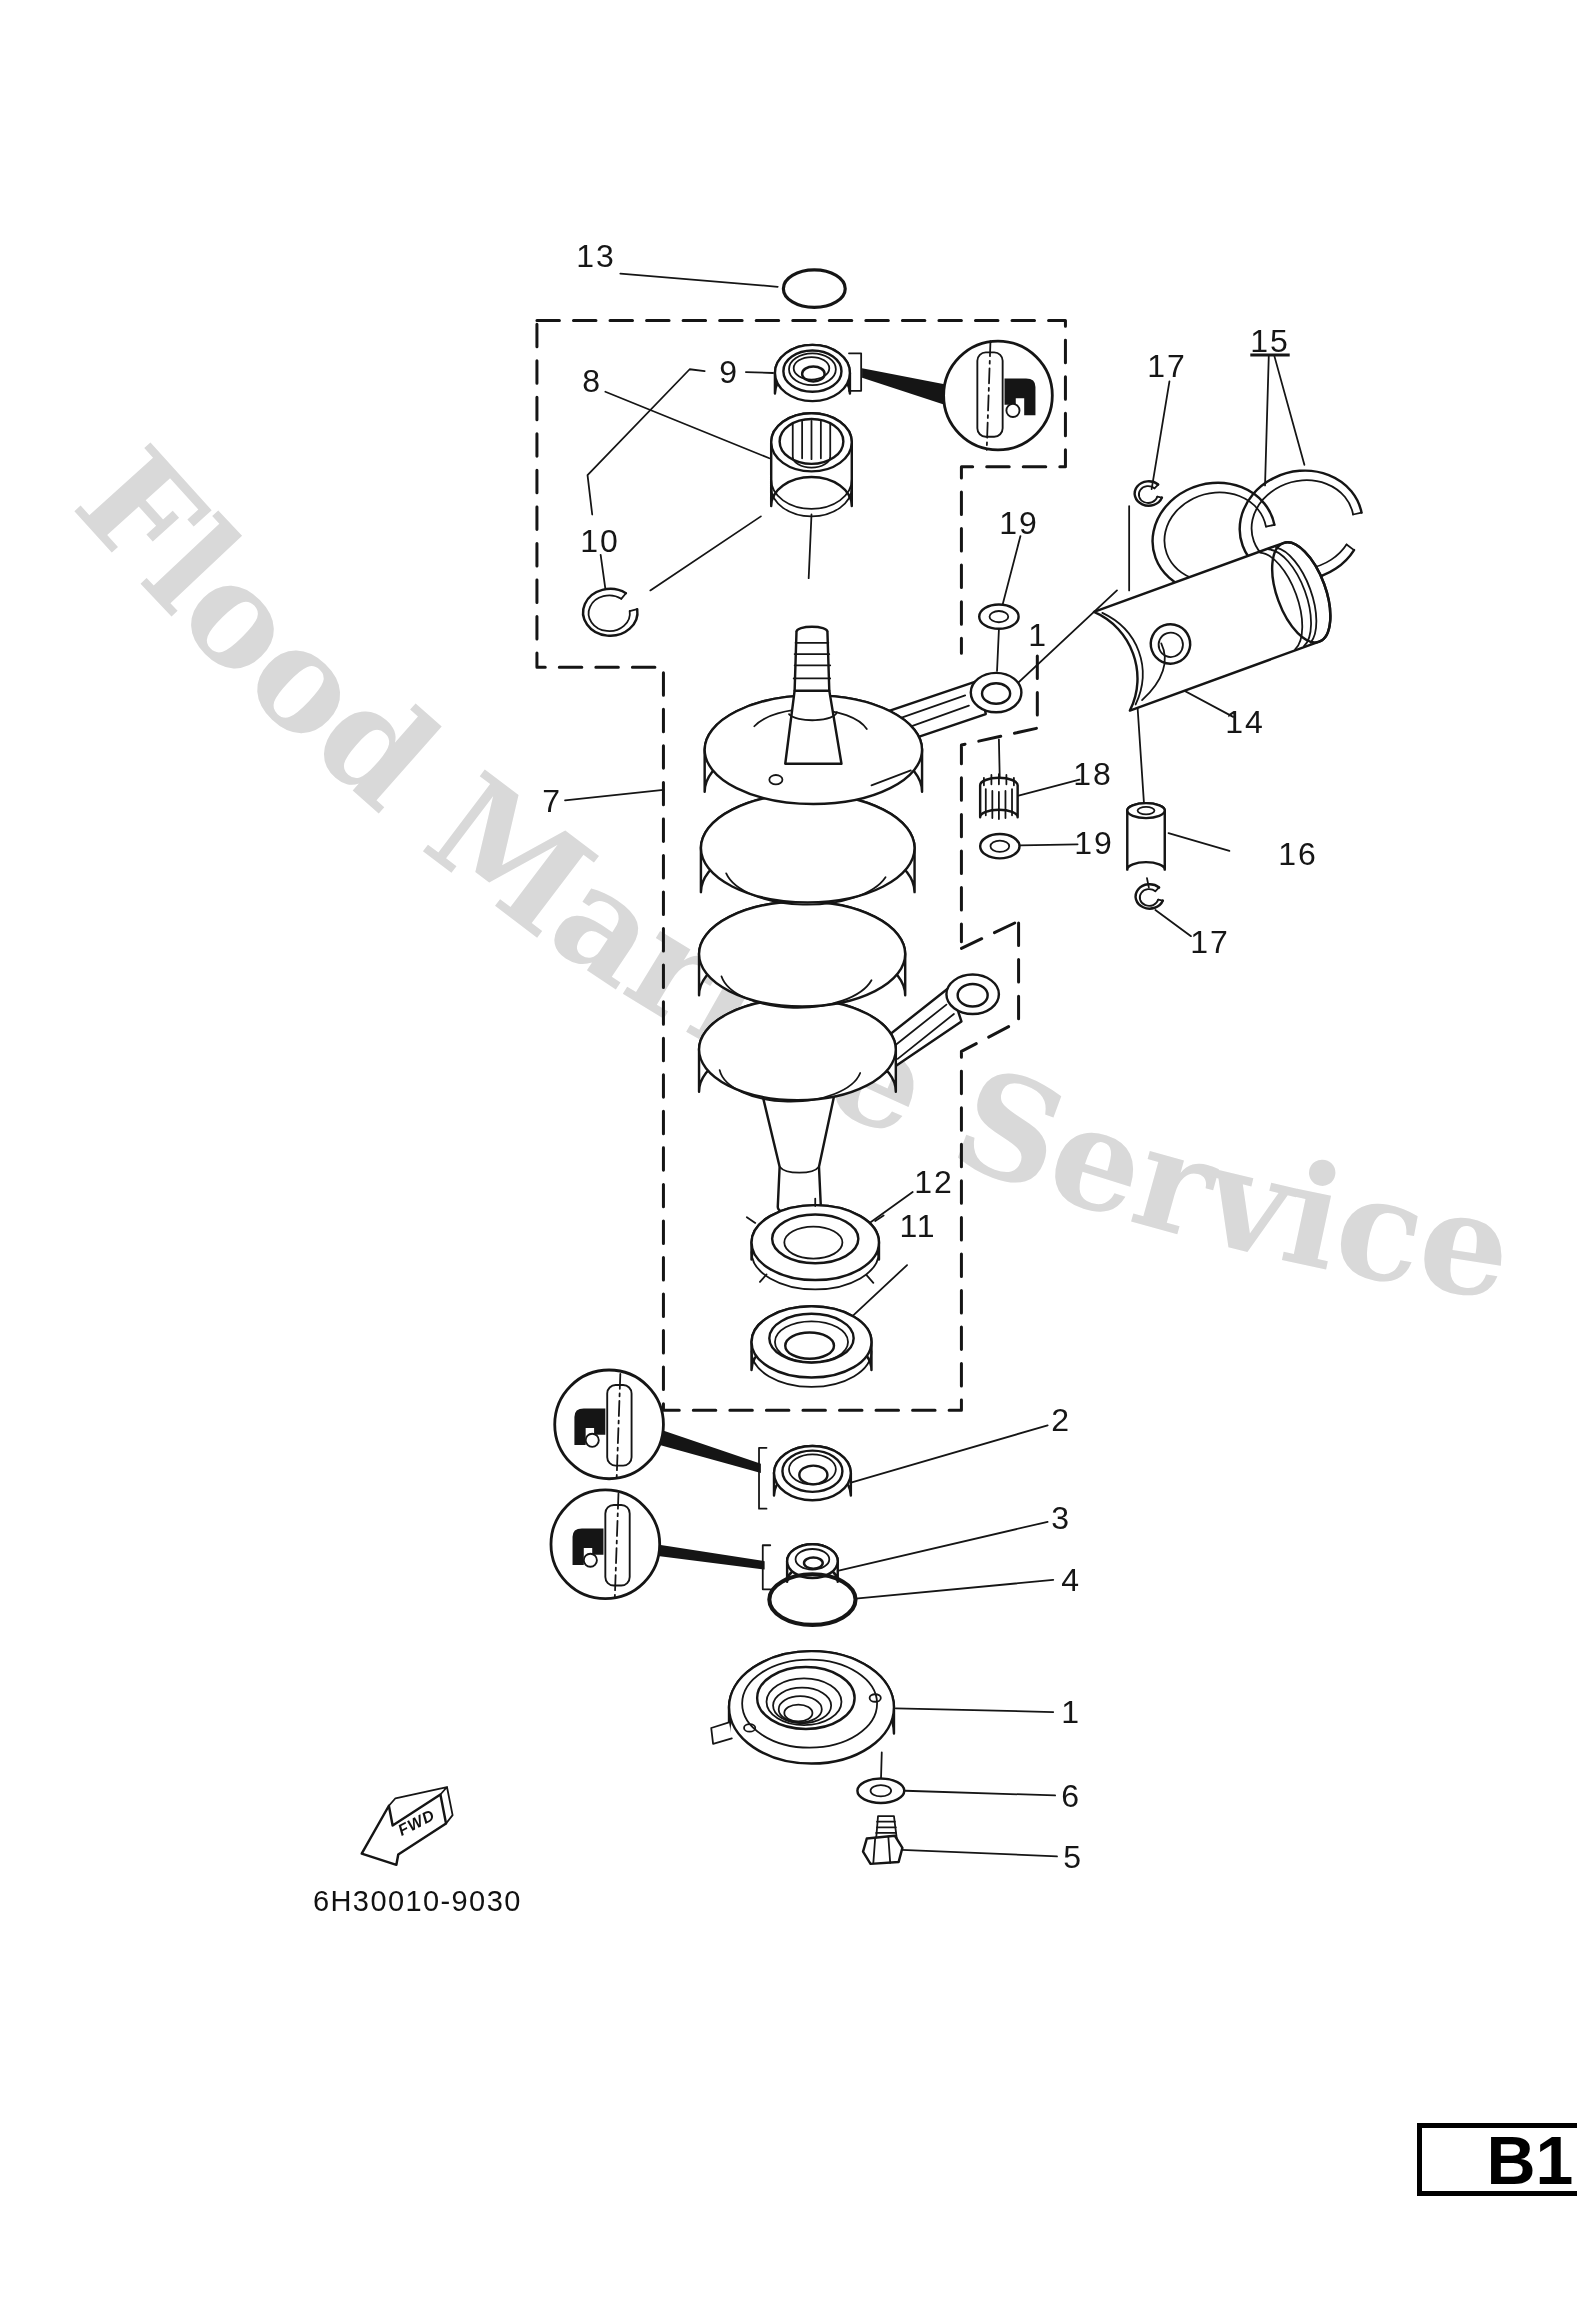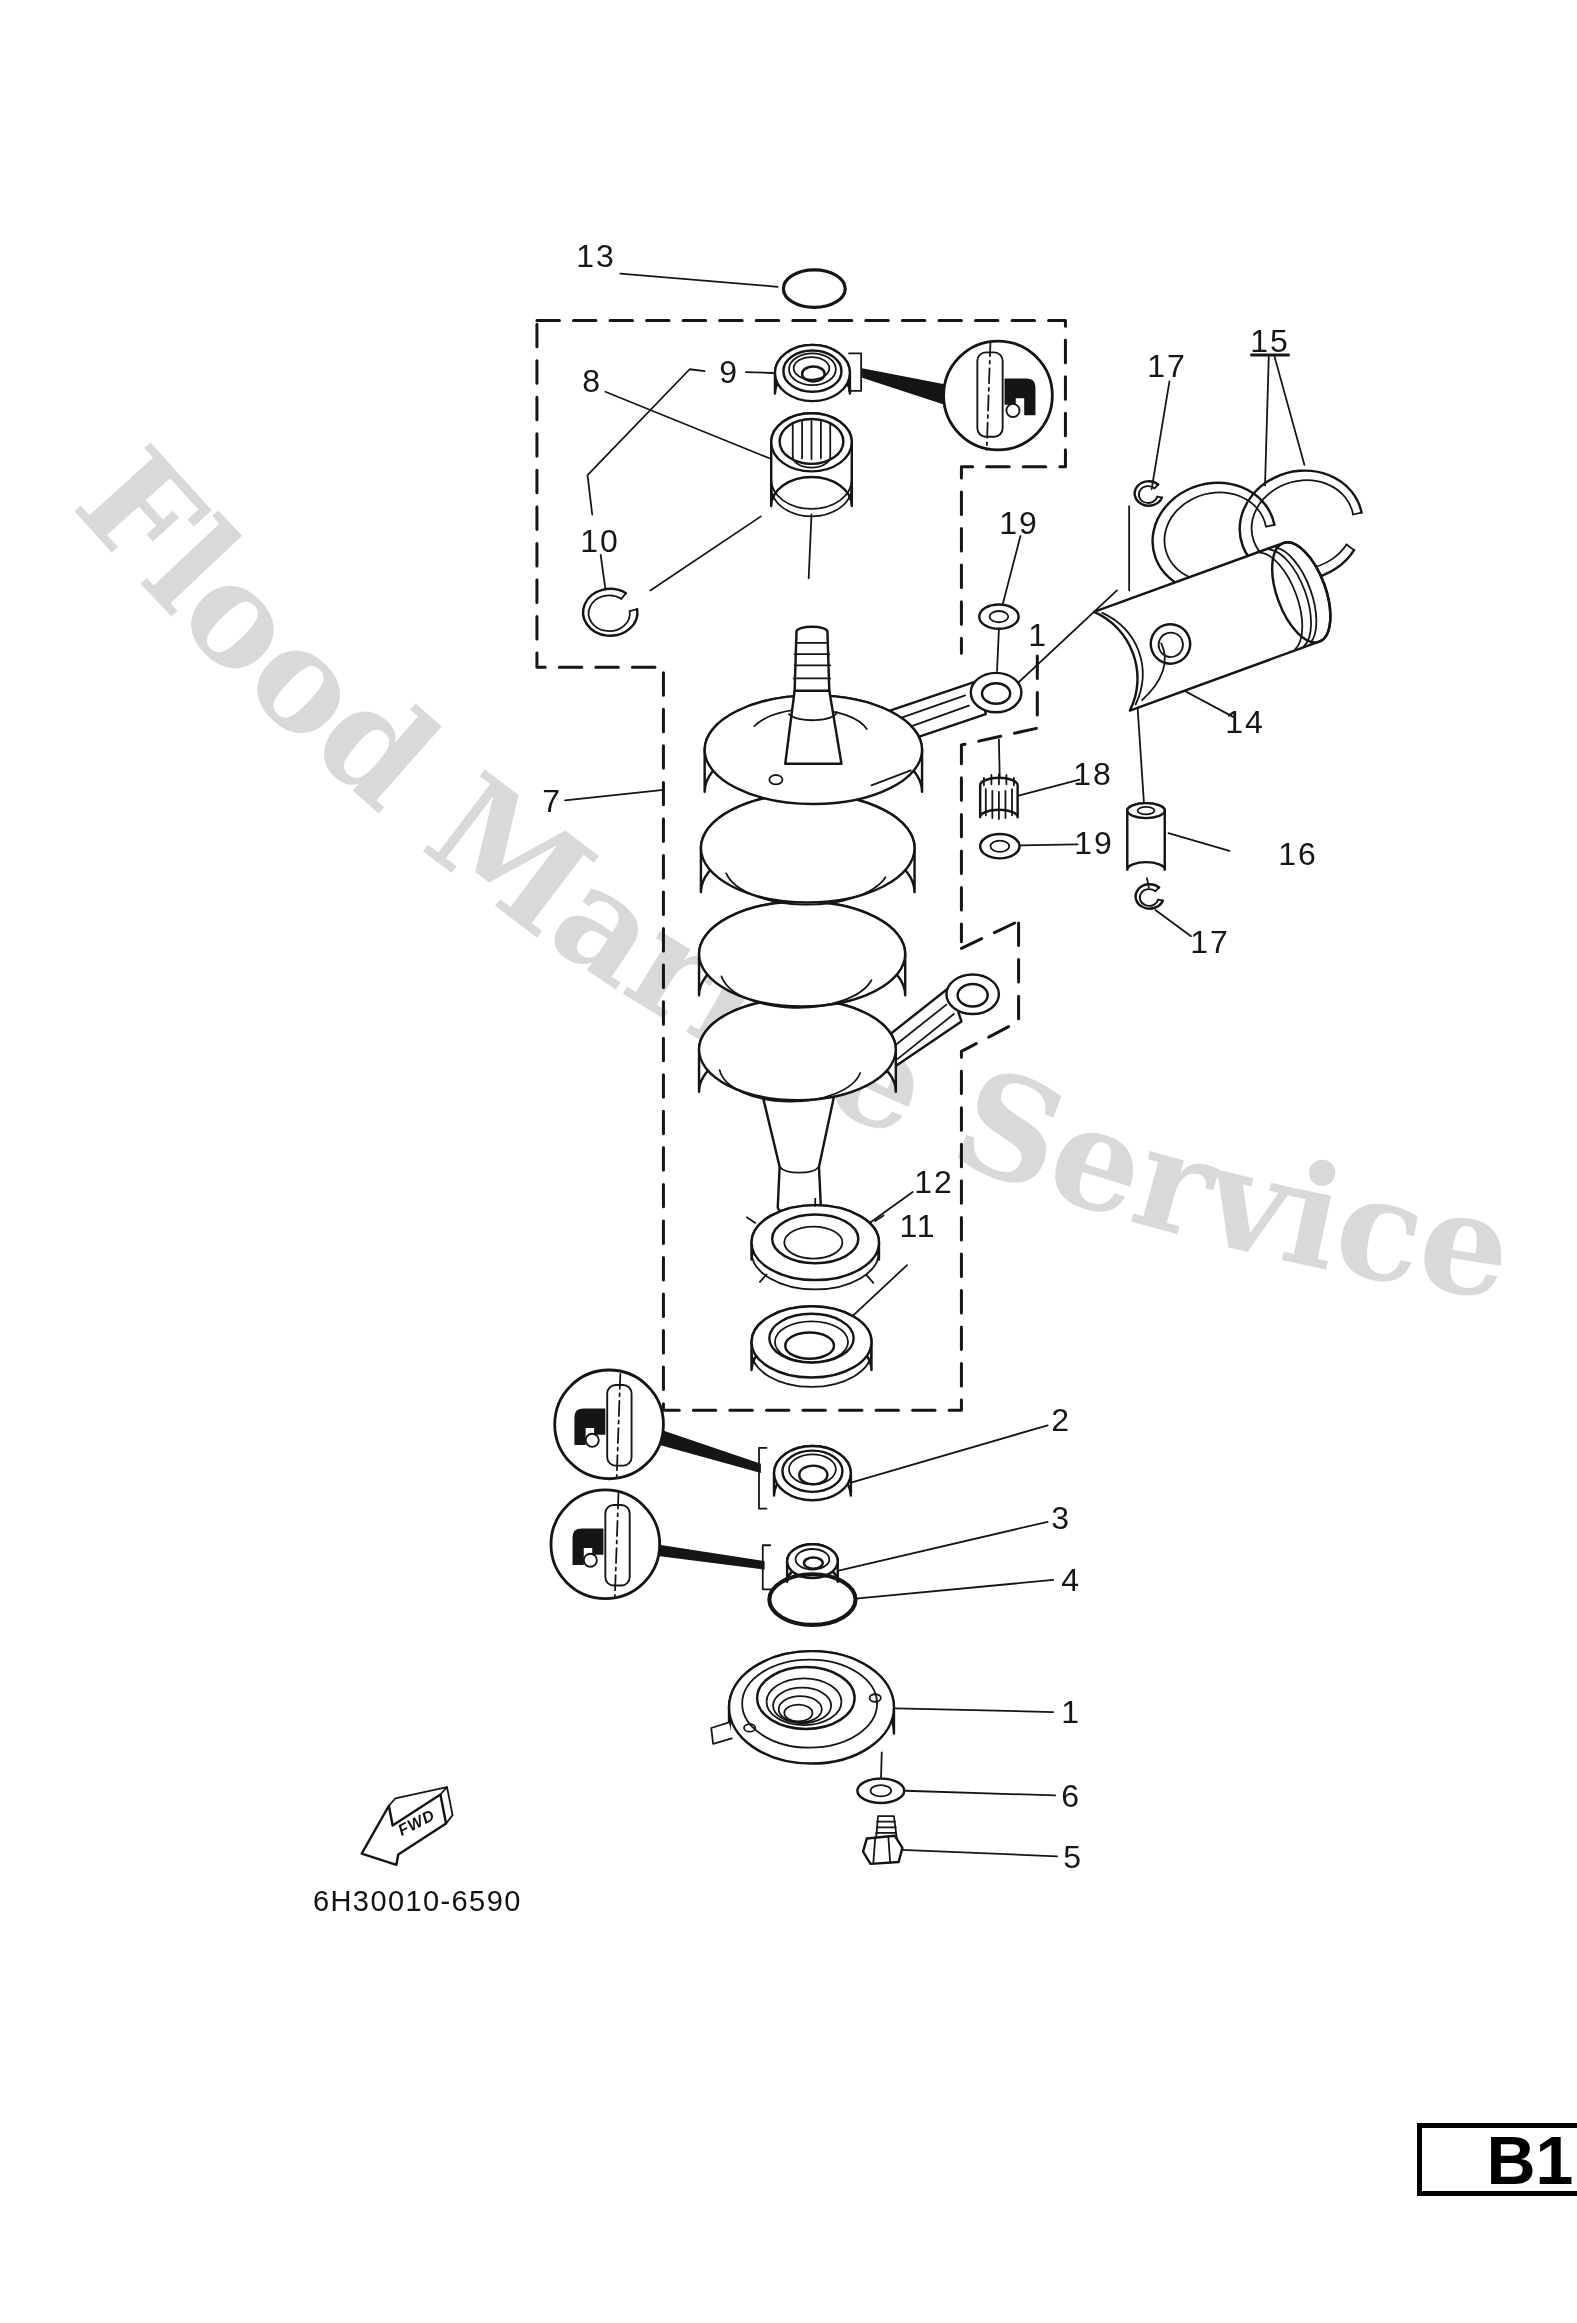--- a/index.html
+++ b/index.html
@@ -308,20 +308,20 @@
       <span class="callout" style="left: 934px; top: 1182px;">12</span>
       <span class="callout" style="left: 918px; top: 1226px;">11</span>
       <span class="callout" style="left: 1061px; top: 1420px;">2</span>
       <span class="callout" style="left: 1061px; top: 1518px;">3</span>
       <span class="callout" style="left: 1071px; top: 1580px;">4</span>
       <span class="callout" style="left: 1071px; top: 1712px;">1</span>
       <span class="callout" style="left: 1071px; top: 1796px;">6</span>
       <span class="callout" style="left: 1073px; top: 1857px;">5</span>
     </div>
 
-  <div class="part-code">6H30010-6590</div>
+  <div class="part-code">6H30010-9030</div>
   <div class="fwd-label">FWD</div>
   <div class="sheet-box">
     <span>B1</span>
   </div>
 
 </div>
 
 
 </body></html>

